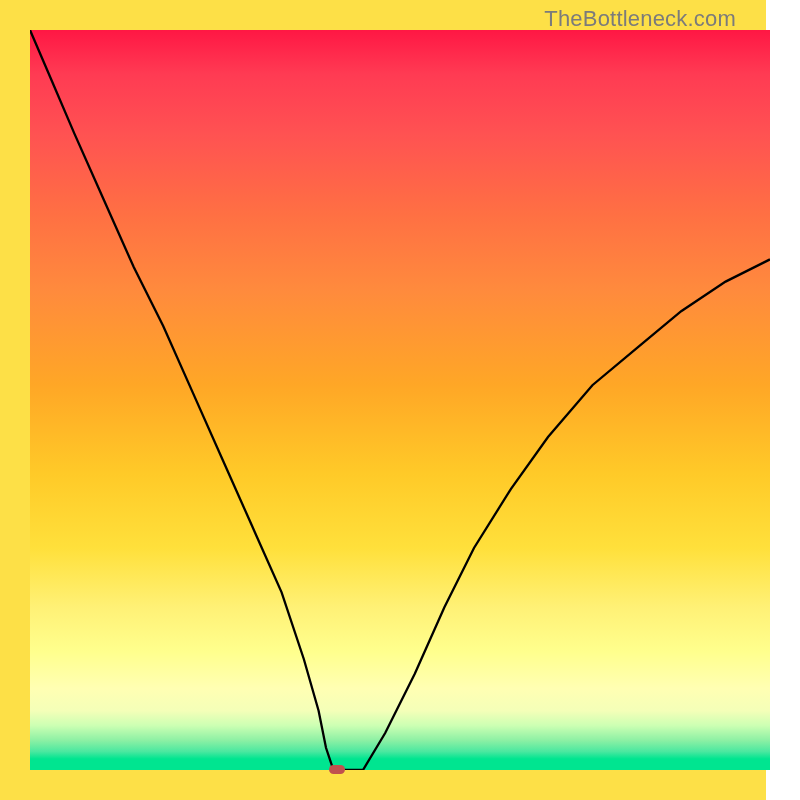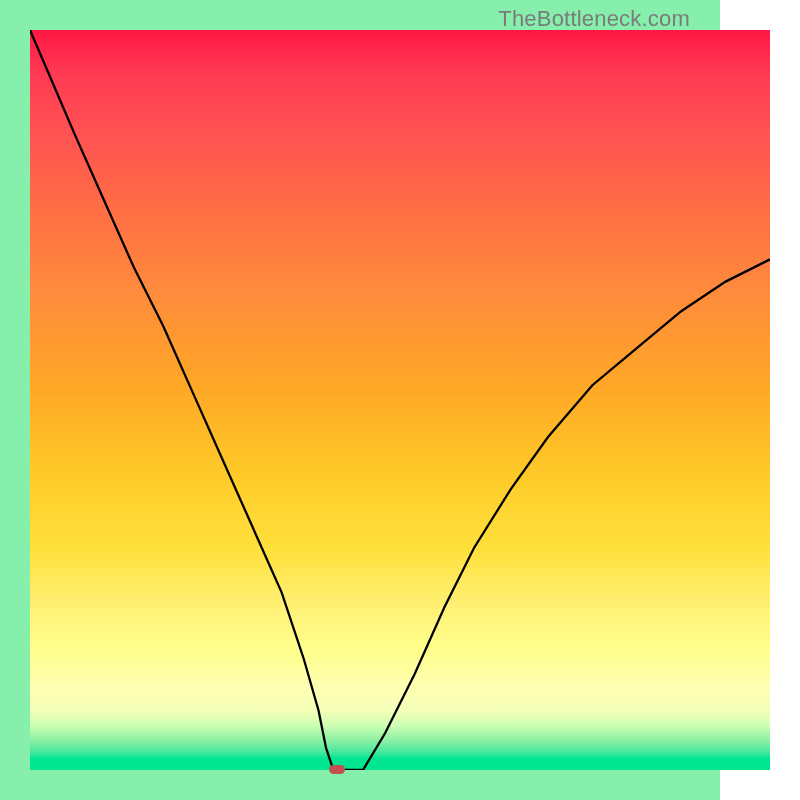--- a/index.html
+++ b/index.html
@@ -7,21 +7,22 @@
     padding: 0;
     width: 800px;
     height: 800px;
     overflow: hidden;
     font-family: Arial, Helvetica, sans-serif;
   }
   .frame {
     position: relative;
     width: 720px;
     height: 800px;
-    background: #86efac;
+    background: #fde047;
+    padding-left: 46px;
   }
   .plot-area {
     position: absolute;
     left: 30px;
     top: 30px;
     width: 740px;
     height: 740px;
     background: linear-gradient(
       to bottom,
       #ff1744 0%,

